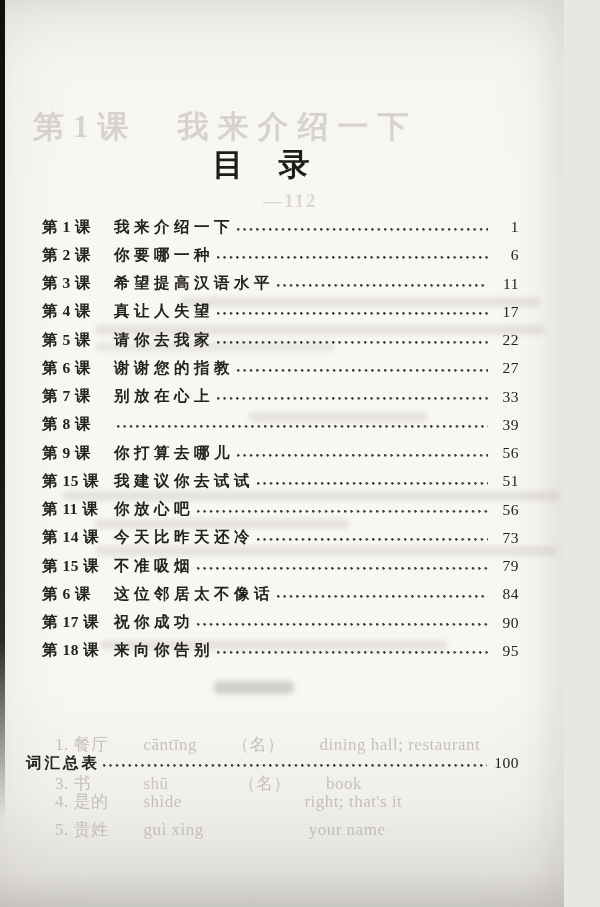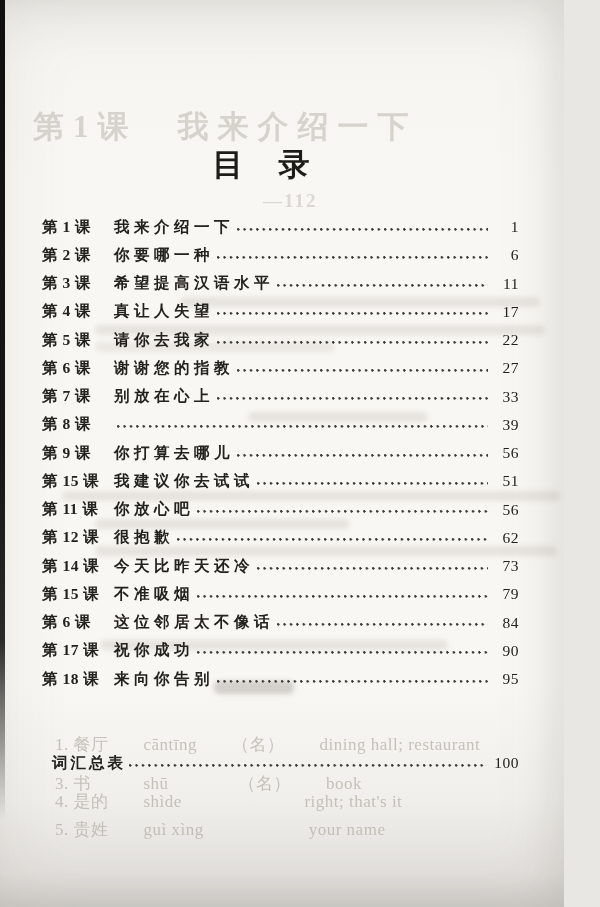--- a/index.html
+++ b/index.html
@@ -38,21 +38,21 @@
   .row .leader{
     flex:1 1 auto;height:3px;margin:4px 7px 0 3px;
     background-image:radial-gradient(circle at 1.2px 1.4px,#3b3a36 1.05px,rgba(0,0,0,0) 1.45px);
     background-size:6.4px 3px;background-repeat:repeat-x;
   }
   .row .pagenum{
     flex:0 0 auto;min-width:24px;text-align:right;
     font-size:15.5px;color:#23211d;letter-spacing:0.5px;
   }
   .footer-row{
-    position:absolute;left:52px;right:45px;top:750px;height:26px;
+    position:absolute;left:26px;right:45px;top:750px;height:26px;
   }
   .footer-row .label{width:auto;flex:0 0 auto;letter-spacing:3px;font-weight:700;font-size:15.5px;}
   
   .ghost{position:absolute;color:#b8b3aa;white-space:nowrap;filter:blur(0.7px);}
   .ghost-heading{
     left:33px;top:106px;font-size:31px;font-weight:700;
     letter-spacing:9px;opacity:0.52;
   }
   .ghost-marker{left:263px;top:190px;font-size:19px;font-weight:700;opacity:0.45;letter-spacing:2px;}
   .smudge{position:absolute;height:10px;border-radius:5px;background:rgba(158,152,142,0.20);filter:blur(2.4px);}
@@ -171,26 +171,20 @@
     <span class="pagenum">51</span>
   </div>
 
   <div class="row">
     <span class="label">第 11 课</span>
     <span class="titletext">你放心吧</span>
     <span class="leader"></span>
     <span class="pagenum">56</span>
   </div>
 
-  <div class="row">
-    <span class="label">第 12 课</span>
-    <span class="titletext">很抱歉</span>
-    <span class="leader"></span>
-    <span class="pagenum">62</span>
-  </div>
 
 
   <div class="row">
     <span class="label">第 14 课</span>
     <span class="titletext">今天比昨天还冷</span>
     <span class="leader"></span>
     <span class="pagenum">73</span>
   </div>
 
   <div class="row">

